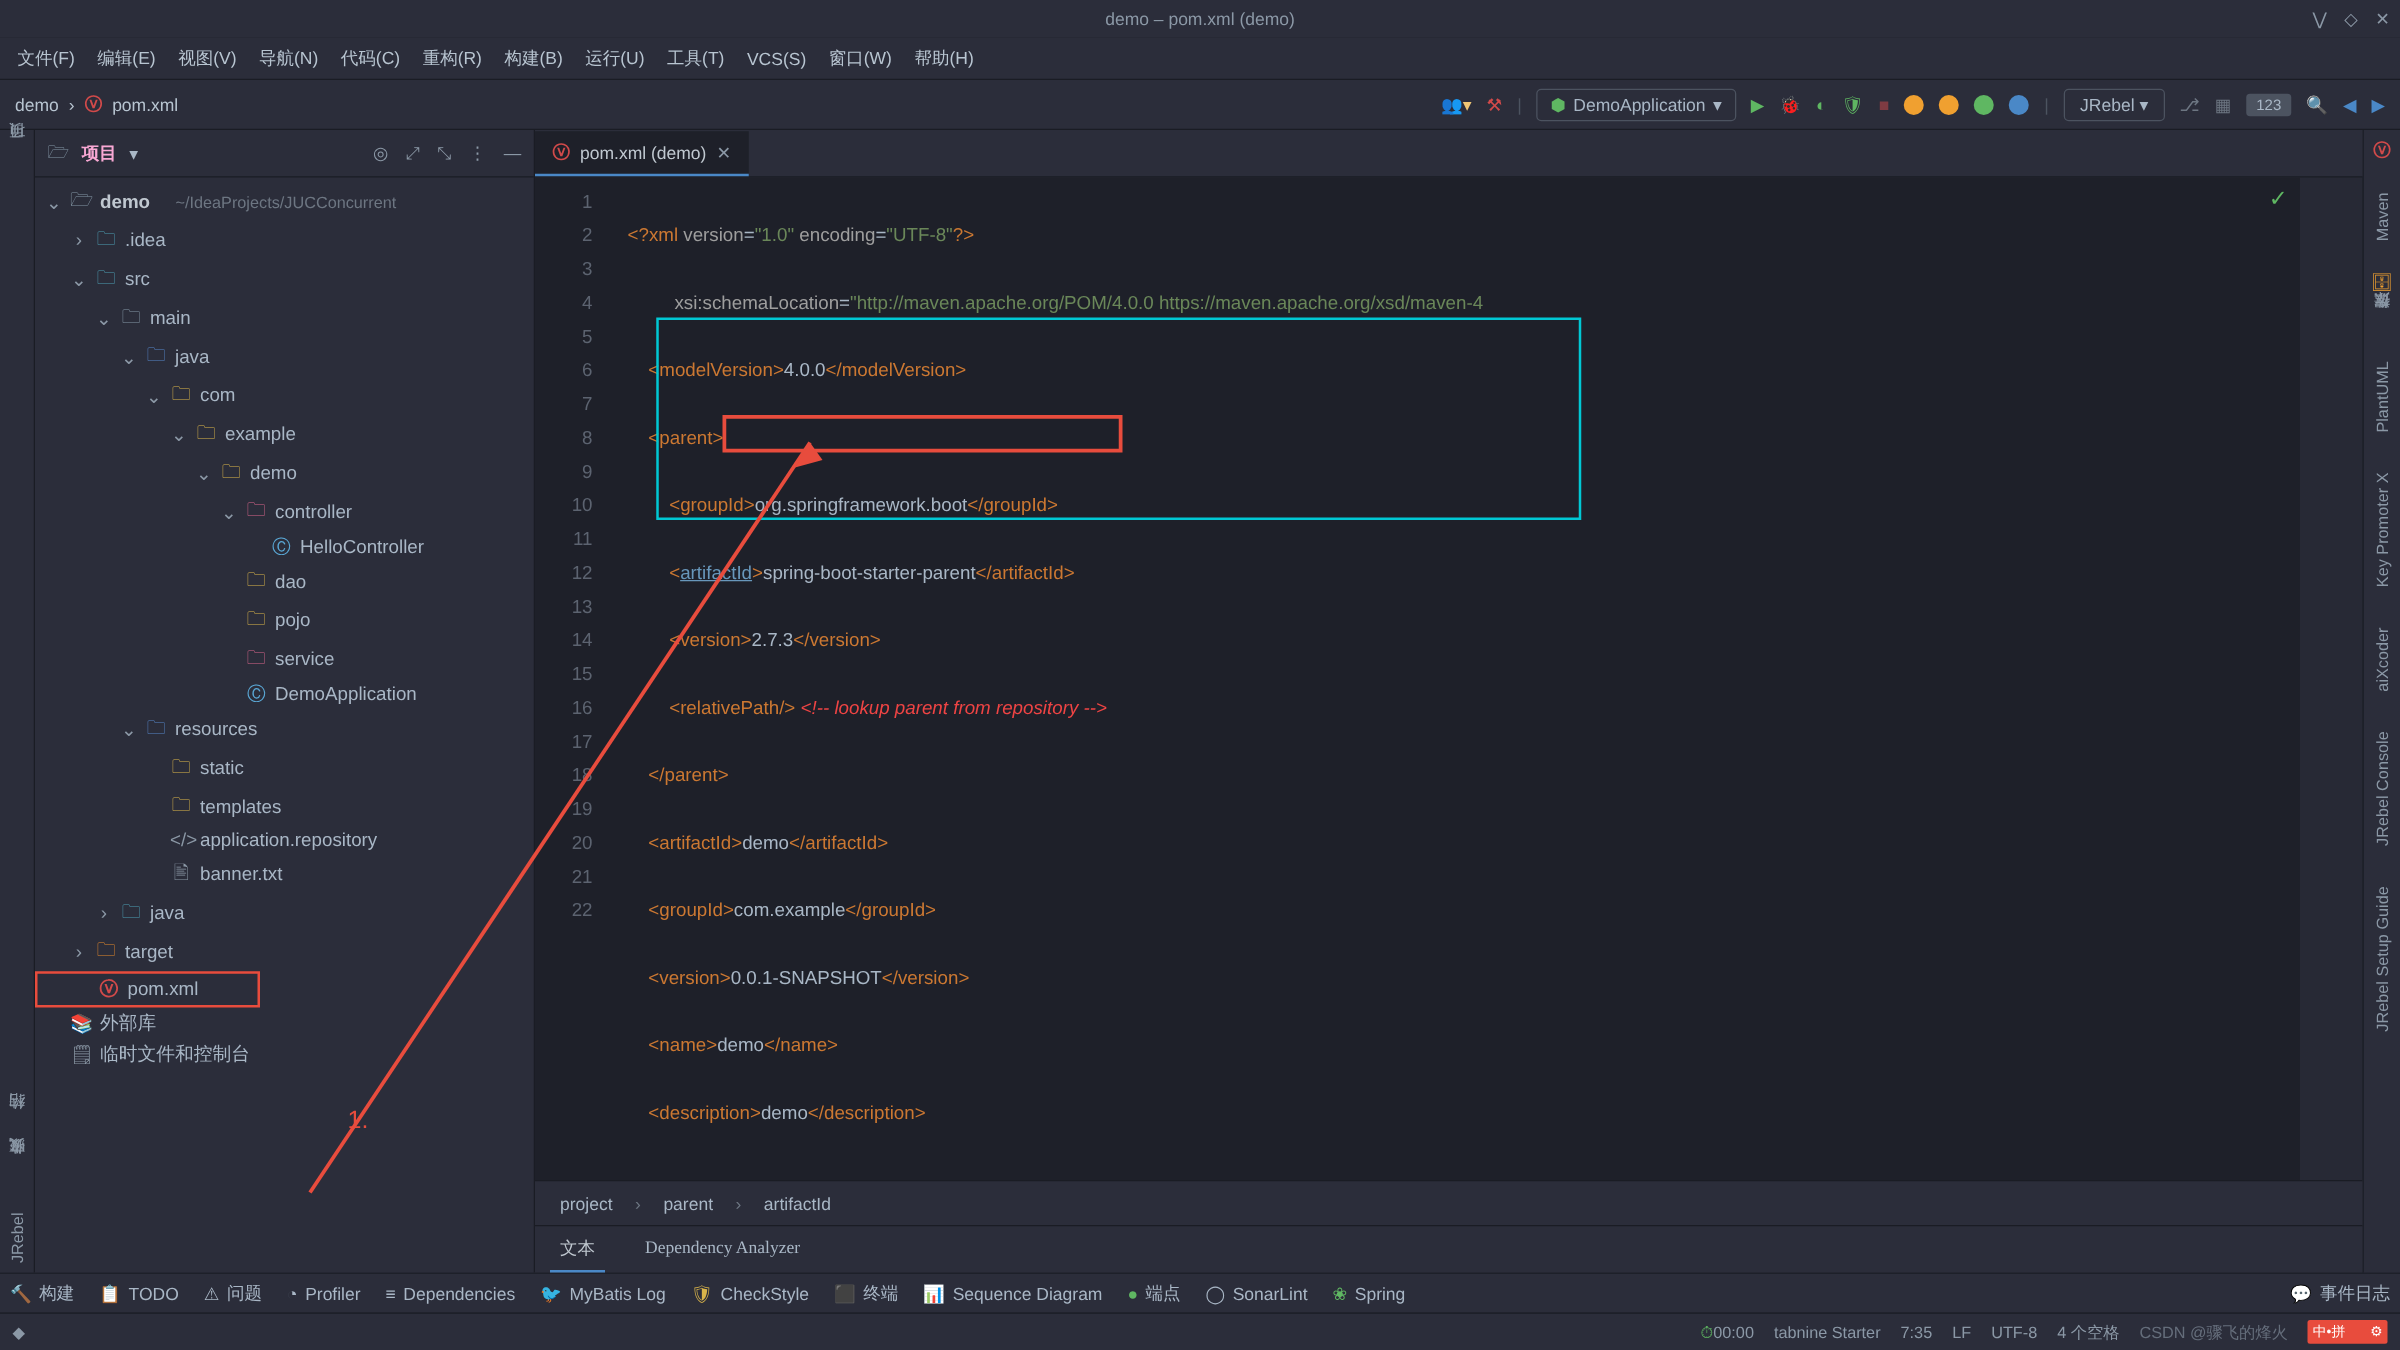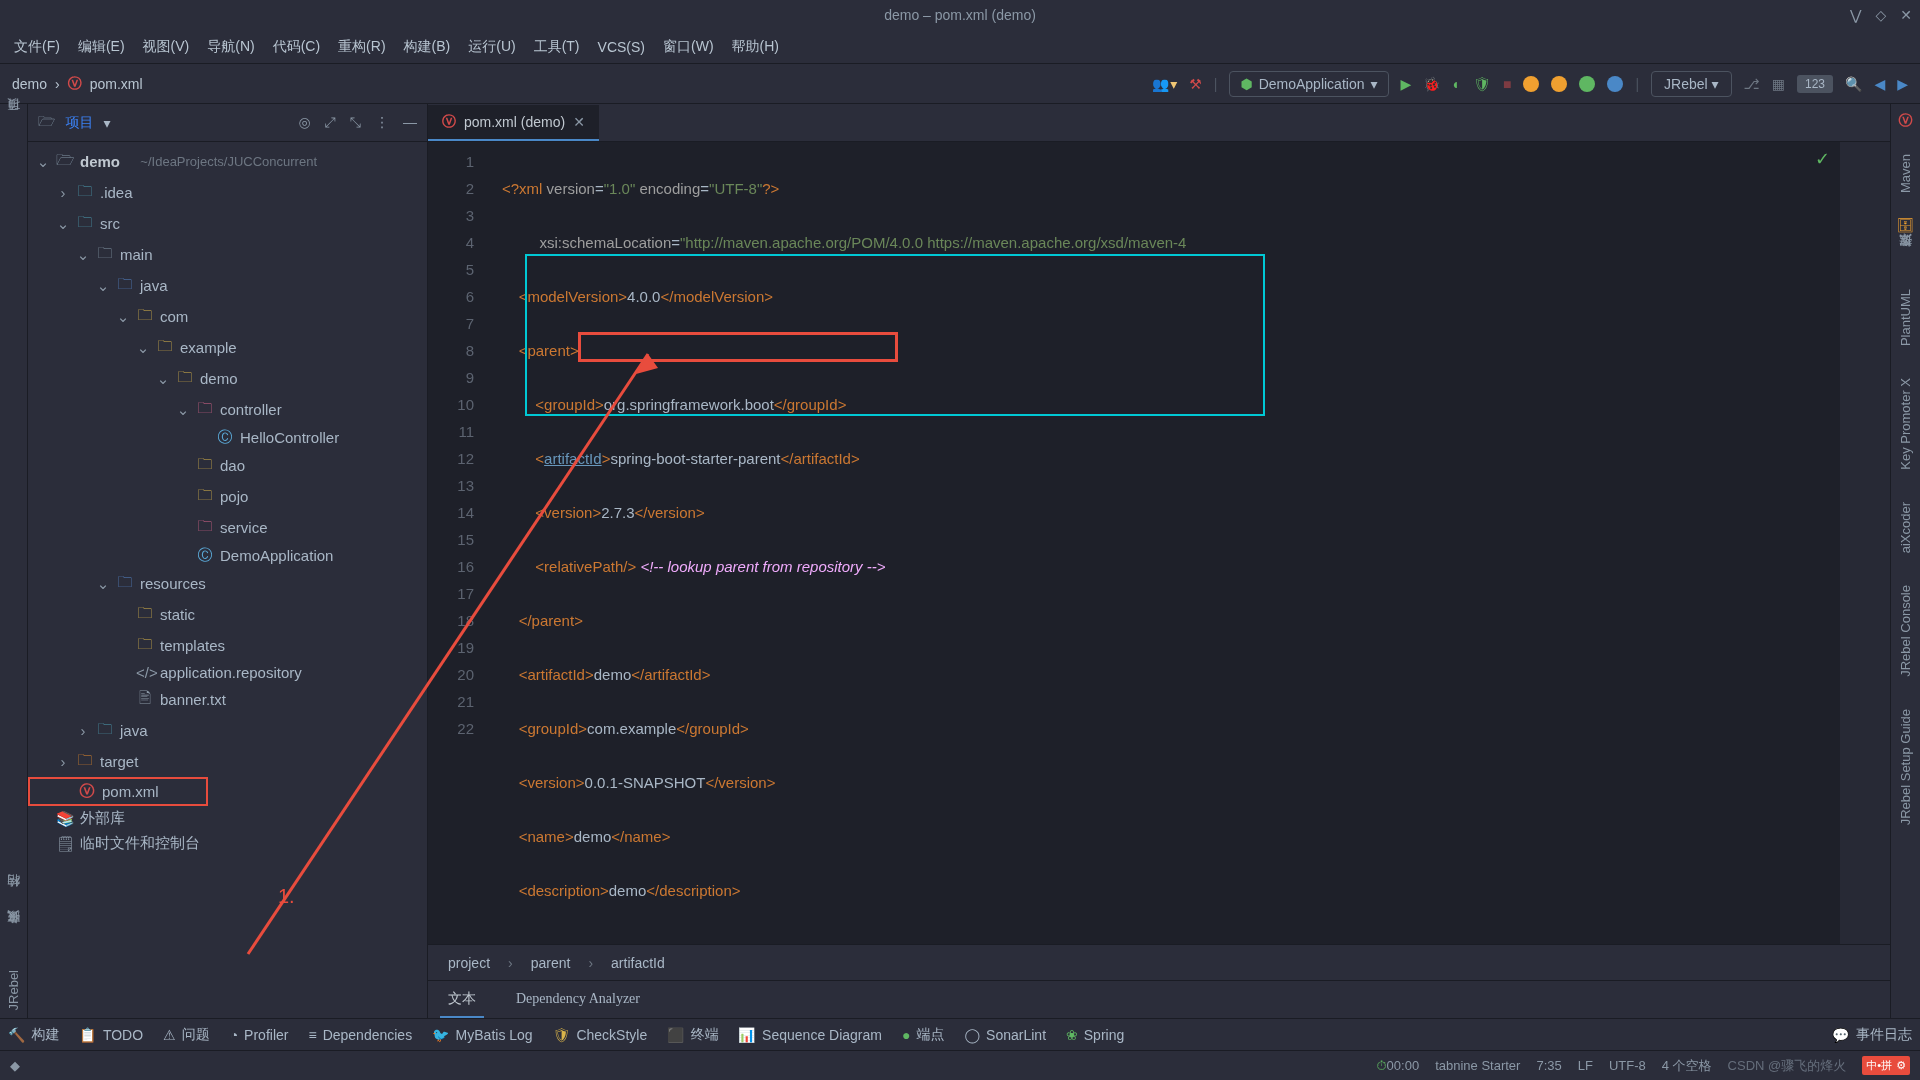--- a/index.html
+++ b/index.html
@@ -22,21 +22,21 @@
 .stop-icon { color:#d14a4a; }
 .colored-icon { display:inline-block; width:16px; height:16px; border-radius:50%; }
 .jrebel-btn { border:1px solid #4c5360; border-radius:4px; padding:4px 12px; }
 .line-indicator { background:#4c5360; padding:2px 8px; border-radius:3px; font-size:12px; }
 .search-icon, .nav-icon { color:#8b98a6; }
 .body-area { display:flex; height:calc(100% - 104px - 32px - 30px); }
 .left-rail { width:28px; background:#2b2d3a; border-right:1px solid #1a1c24; display:flex; flex-direction:column; align-items:center; padding-top:8px; gap:20px; }
 .rail-text { writing-mode:vertical-rl; transform:rotate(180deg); font-size:13px; color:#8b98a6; padding:8px 0; }
 .project-panel { width:400px; background:#2b2d3a; border-right:1px solid #1a1c24; display:flex; flex-direction:column; }
 .project-header { height:38px; display:flex; align-items:center; padding:0 10px; gap:10px; border-bottom:1px solid #1a1c24; }
-.project-header .title { font-weight:normal; color:#3b82f6; }
+.project-header .title { font-weight:bold; color:#f9a8d4; }
 .project-header .actions { margin-left:auto; display:flex; gap:14px; color:#8b98a6; }
 .tree { flex:1; overflow:auto; padding:4px 0; font-size:15px; }
 .tree-node { display:flex; align-items:center; padding:3px 0 3px 8px; gap:6px; white-space:nowrap; }
 .tree-node .chevron { width:14px; text-align:center; color:#8b98a6; }
 .tree-node .icon { width:18px; text-align:center; }
 .tree-node .path-extra { color:#6d7682; font-size:13px; }
 .folder-open { color:#8497a6; }
 .folder-cyan { color:#4d9eb3; }
 .folder-blue { color:#5686c9; }
 .folder-yellow { color:#d9b44a; }
@@ -51,39 +51,39 @@
 .editor-tab { padding:8px 14px; display:flex; align-items:center; gap:8px; background:#1e2029; border-bottom:2px solid #4a88c7; color:#c0c8d0; }
 .editor-tab .close { color:#8b98a6; }
 .editor-body { flex:1; display:flex; overflow:hidden; position:relative; }
 .gutter { width:60px; text-align:right; padding:6px 14px 0 0; color:#5c6370; font-family:'Consolas','Courier New',monospace; font-size:15px; line-height:27px; user-select:none; }
 .code { flex:1; padding:6px 0 0 14px; font-family:'Consolas','Courier New',monospace; font-size:15px; line-height:27px; white-space:pre; overflow:hidden; position:relative; }
 .code-line { height:27px; }
 .tag { color:#cc7832; }
 .attr { color:#9e9e9e; }
 .str { color:#6a8759; }
 .txt { color:#a9b7c6; }
-.cmt { color:#f0abfc; font-style:italic; }
+.cmt { color:#ef4444; font-style:italic; }
 .link { color:#6897bb; text-decoration:underline; }
 .checkmark { position:absolute; right:60px; top:6px; color:#5fb762; font-size:18px; }
 .minimap { position:absolute; right:0; top:0; width:50px; height:100%; background:#2b2d3a; opacity:0.7; }
 .cyan-box { position:absolute; border:2px solid #00c8d4; }
 .red-highlight { position:absolute; border:3px solid #e84c3d; }
 .red-arrow { position:absolute; pointer-events:none; }
 .red-text { color:#e84c3d; font-size:16px; }
 .structure-bar { height:36px; background:#2b2d3a; border-top:1px solid #1a1c24; display:flex; align-items:center; padding:0 20px; gap:18px; color:#a9b7c6; }
 .structure-bar .chev { color:#6d7682; }
 .dep-tabs { height:38px; background:#2b2d3a; border-top:1px solid #1a1c24; display:flex; align-items:center; padding:0 12px; gap:24px; }
 .dep-tabs .tab { padding:8px 8px; border-bottom:2px solid transparent;font-family:Liberation Serif, serif; }
 .dep-tabs .tab.active { border-bottom:2px solid #4a88c7; color:#c0c8d0; }
 .right-rail { width:30px; background:#2b2d3a; border-left:1px solid #1a1c24; display:flex; flex-direction:column; align-items:center; padding-top:8px; gap:16px; }
 .bottom-bar { height:32px; background:#2b2d3a; border-top:1px solid #1a1c24; display:flex; align-items:center; padding:0 8px; gap:20px; font-size:14px; color:#a9b7c6; }
 .bottom-bar .item { display:flex; align-items:center; gap:6px; }
 .status-bar { height:30px; background:#2b2d3a; border-top:1px solid #1a1c24; display:flex; align-items:center; padding:0 10px; justify-content:space-between; font-size:13px; color:#8b98a6; }
 .status-bar .right { display:flex; align-items:center; gap:16px; }
-.ime-badge { background:#e84c3d; color:#fff; padding:2px 4px; border-radius:2px; font-size:11px; display:flex; align-items:center; gap:4px; }
+.ime-badge { background:#e84c3d; color:#fff; padding:2px 4px; border-radius:2px; font-size:11px; display:flex; align-items:center; gap:20px; }
 svg { display:block; }
 </style>
 </head>
 <body>
 
 <div class="titlebar">
   <span>demo – pom.xml (demo)</span>
   <div class="wincontrols">
     <span>⋁</span>
     <span>◇</span>

